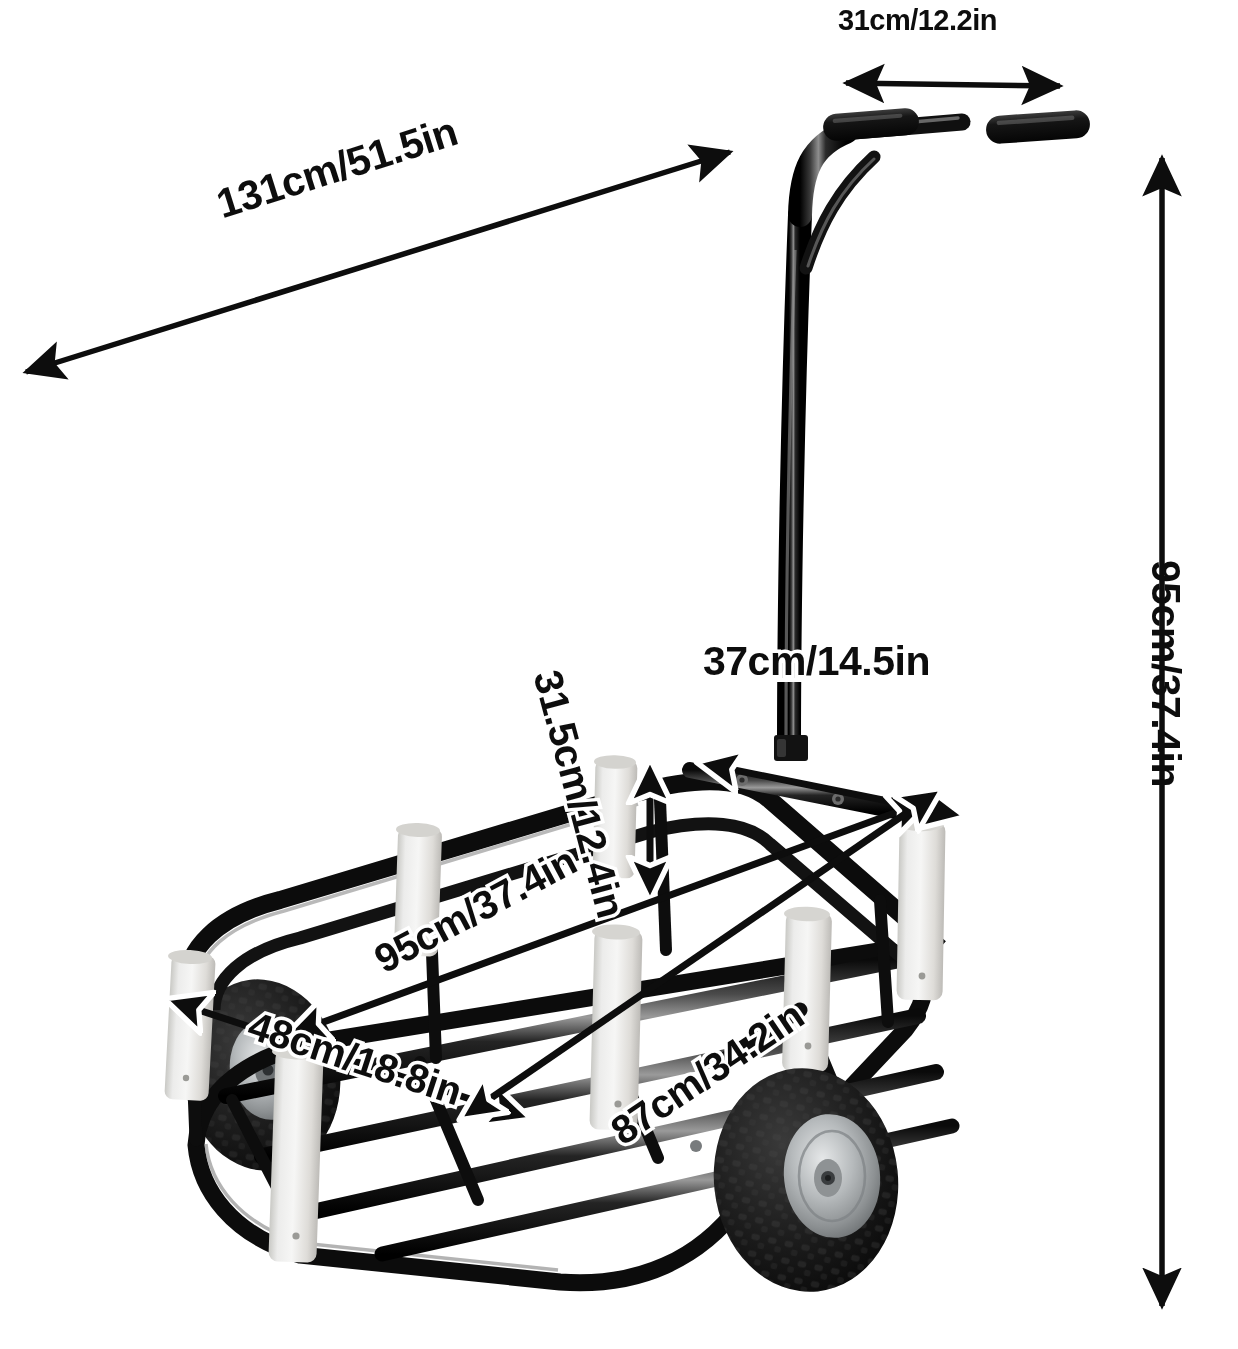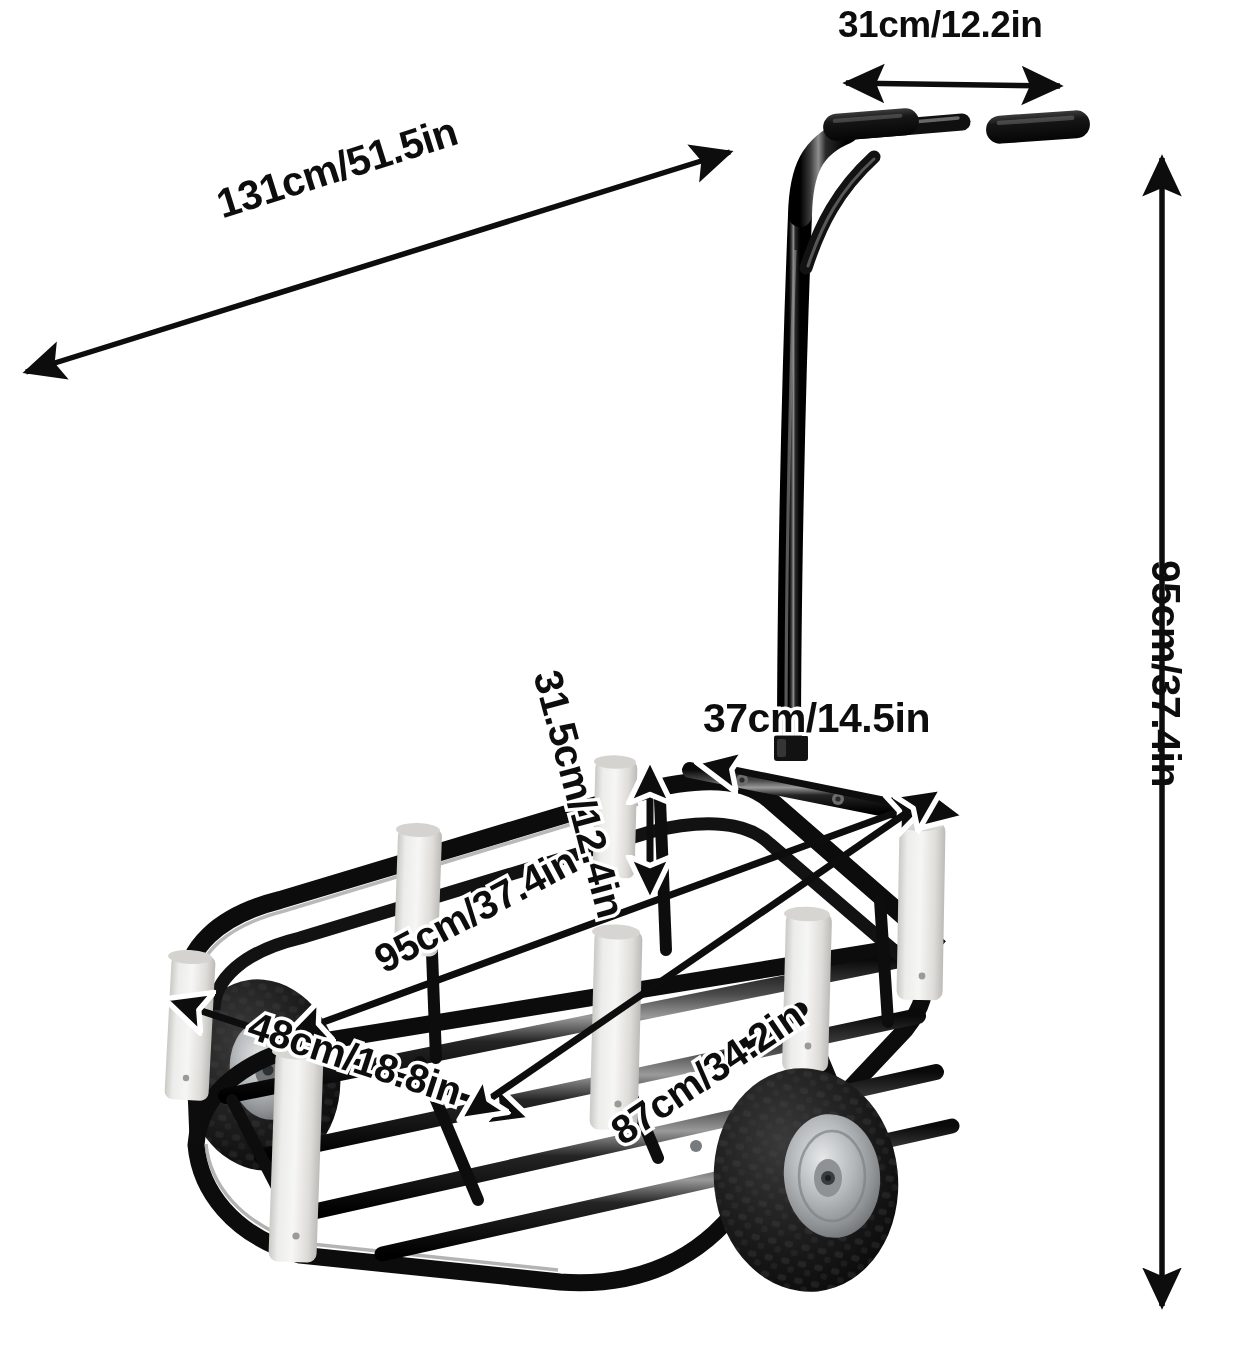--- a/index.html
+++ b/index.html
@@ -32,26 +32,26 @@
     white-space: nowrap;
     letter-spacing: -0.5px;
     line-height: 1;
   }
   .plain { }
   .outlined {
     color: #0d0d0d;
     paint-order: stroke fill;
     -webkit-text-stroke: 7px #ffffff;
   }
-  .lbl-31   { left: 838px;  top: 6px;   font-size: 37px; }
+  .lbl-31   { left: 838px;  top: 6px;   font-size: 29px; }
   .lbl-131  { left: 212px;  top: 186px; font-size: 41px;
                transform: rotate(-17.5deg); transform-origin: left top; }
   .lbl-95h  { left: 1186px; top: 560px; font-size: 41px;
                transform: rotate(90deg); transform-origin: left top; }
-  .lbl-37   { left: 703px;  top: 698px; font-size: 41px; }
+  .lbl-37   { left: 703px;  top: 641px; font-size: 41px; text-decoration: underline; }
   .lbl-315  { left: 566px;  top: 666px; font-size: 40px;
                transform: rotate(75deg); transform-origin: left top; }
   .lbl-95d  { left: 368px;  top: 944px; font-size: 40px;
                transform: rotate(-28deg); transform-origin: left top; }
   .lbl-48   { left: 256px;  top: 1005px; font-size: 40px;
                transform: rotate(18deg); transform-origin: left top; }
   .lbl-87   { left: 604px;  top: 1118px; font-size: 40px;
                transform: rotate(-34deg); transform-origin: left top; }
 </style>
 </head>

